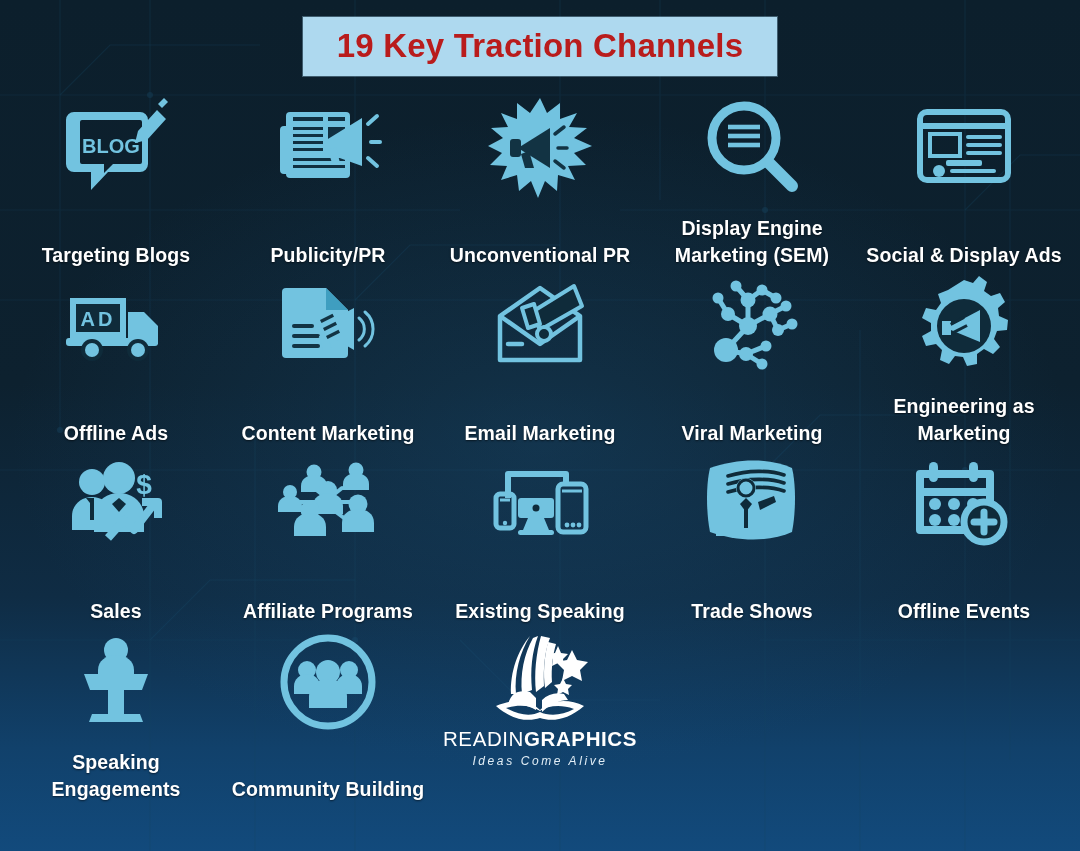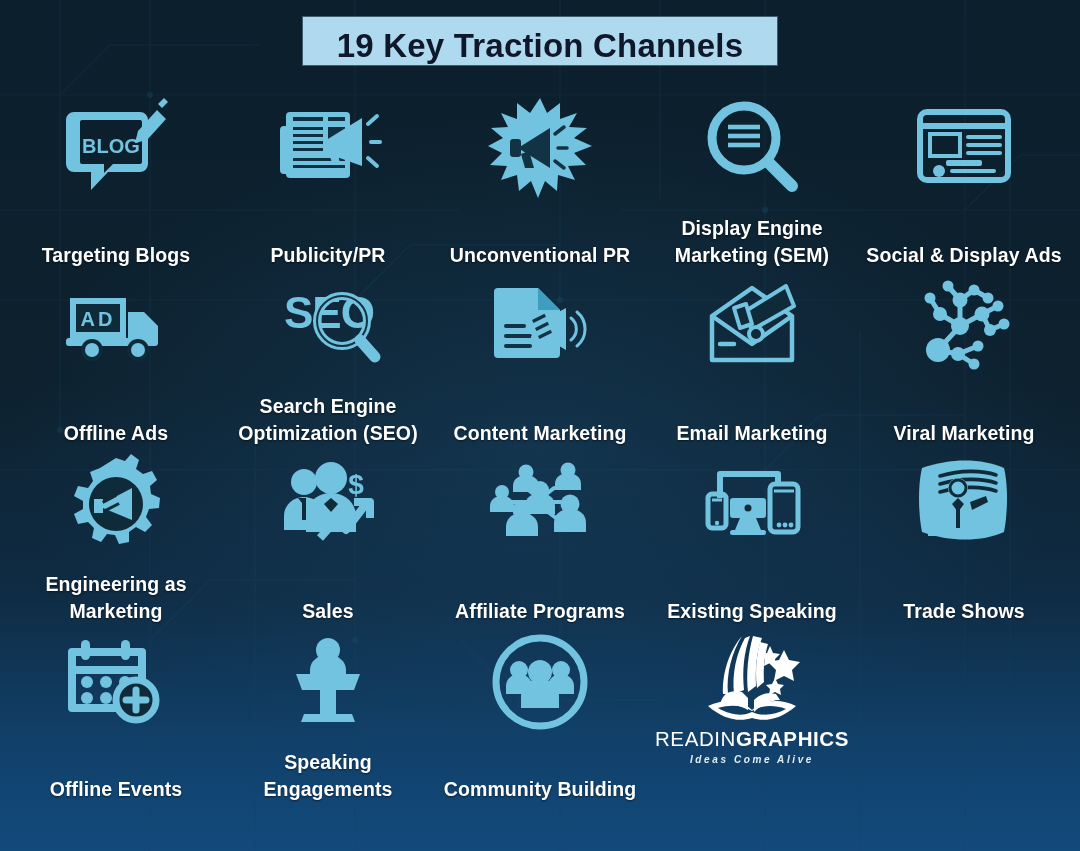--- a/index.html
+++ b/index.html
@@ -48,25 +48,25 @@
   .title-wrap {
     position: absolute;
     top: 17px;
     left: 0;
     right: 0;
     text-align: center;
   }
   .title-banner {
     display: inline-block;
     background: #aed9ef;
-    color: #0f172a;
+    color: #b91c1c;
     font-size: 33px;
     font-weight: bold;
     letter-spacing: 0.2px;
-    padding: 12px 34px 3px 34px;
+    padding: 12px 34px 14px 34px;
     line-height: 1;
     box-shadow: 0 0 0 1px rgba(160,210,235,0.35);
   }
 
   
   .grid {
     position: absolute;
     top: 90px;
     left: 10px;
     width: 1060px;
@@ -117,26 +117,25 @@
     font-size: 20.5px;
     letter-spacing: 0.6px;
     white-space: nowrap;
     line-height: 1;
   }
   .logo-name .thin { font-weight: normal; }
   .logo-name .bold { font-weight: bold; }
   .logo-tag {
     margin-top: 5px;
     color: #e2eef6;
-    font-size: 10px;
+    font-size: 12px;
     font-style: italic;
     letter-spacing: 2.6px;
     white-space: nowrap;
     line-height: 1;
-    font-weight: bold;
   }
 </style>
 </head>
 <body>
 
 <div id="poster">
 
   <svg id="circuit" viewBox="0 0 1080 851" preserveAspectRatio="none" aria-hidden="true">
     <g stroke="#174560" stroke-width="1.2" fill="none" opacity="0.55">
       <path d="M0 95 H1080"></path>
@@ -299,31 +298,20 @@
             <text x="34" y="50" font-family="Liberation Sans, sans-serif" font-size="20" font-weight="bold" fill="#72c3e0" text-anchor="middle" letter-spacing="3">AD</text>
             <circle cx="28" cy="74" r="11" fill="#0f2b3a"></circle>
             <circle cx="28" cy="74" r="7" fill="#72c3e0"></circle>
             <circle cx="74" cy="74" r="11" fill="#0f2b3a"></circle>
             <circle cx="74" cy="74" r="7" fill="#72c3e0"></circle>
           </svg>
         </div>
         <div class="label">Offline Ads</div>
       </div>
 
-      <div class="cell">
-        <div class="icon-box">
-          <svg width="104" height="100" viewBox="0 0 104 100">
-            <text x="8" y="52" font-family="Liberation Sans, sans-serif" font-size="44" font-weight="bold" fill="#72c3e0" letter-spacing="-1">SEO</text>
-            <circle cx="66" cy="45" r="25" fill="none" stroke="#72c3e0" stroke-width="8"></circle>
-            <circle cx="66" cy="45" r="25" fill="none" stroke="#123343" stroke-width="2"></circle>
-            <path d="M84 64 L99 81" stroke="#72c3e0" stroke-width="11" stroke-linecap="round"></path>
-          </svg>
-        </div>
-        <div class="label">Search Engine Optimization (SEO)</div>
-      </div>
 
       <div class="cell">
         <div class="icon-box">
           <svg width="104" height="100" viewBox="0 0 104 100">
             <path fill="#72c3e0" d="M10 12 h40 l22 22 v44 a4 4 0 0 1 -4 4 h-58 a4 4 0 0 1 -4 -4 v-62 a4 4 0 0 1 4 -4 z"></path>
             <path fill="#3f9ec0" d="M50 12 l22 22 h-22 z"></path>
             <g stroke="#123343" stroke-width="4" stroke-linecap="round">
               <path d="M18 50 H36"></path>
                 <path d="M18 60 H42"></path>
                 <path d="M18 70 H42"></path>

